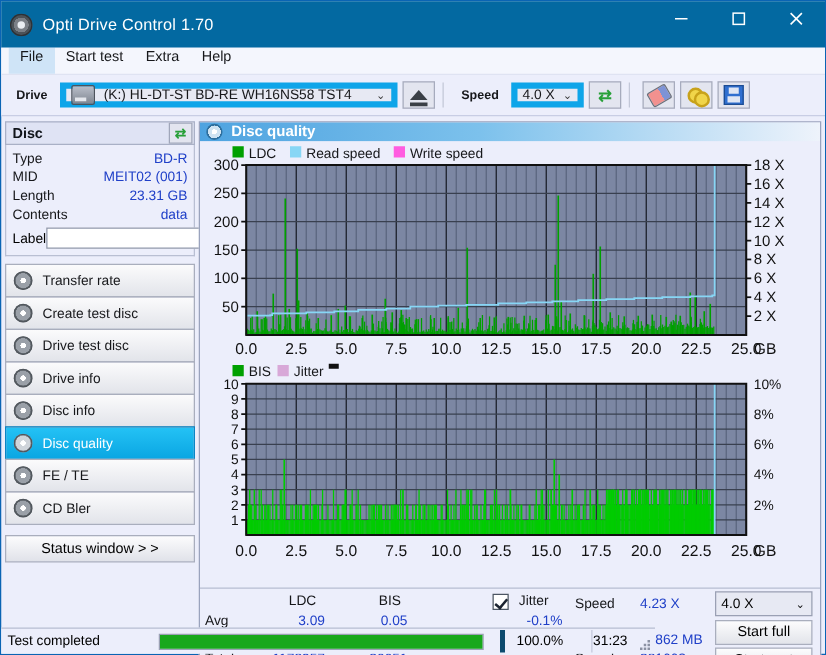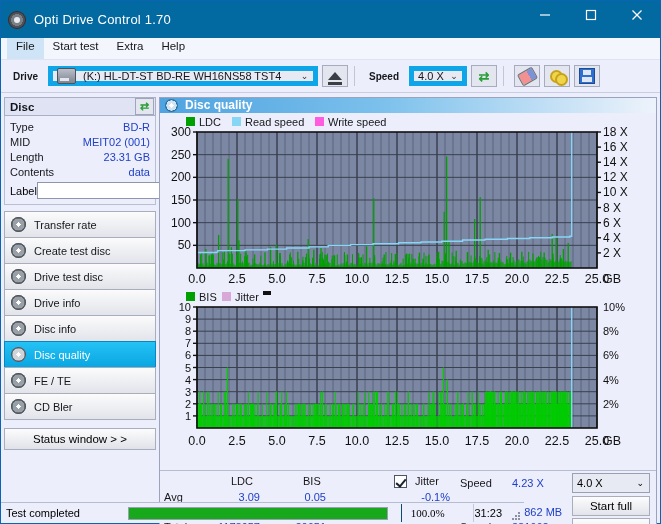--- a/index.html
+++ b/index.html
@@ -134,22 +134,22 @@
   .combo2{position:absolute;height:20px;background:#e7e9f3;border:1px solid #9aa0b4;
           display:flex;align-items:center;font-size:11px;box-sizing:border-box;}
   .combo2 .cb-arrow{margin-left:auto;margin-right:5px;font-size:9px;}
 
   
   .statusbar{position:absolute;left:0;bottom:0;width:523px;height:20px;background:#eceefb;
              border-top:1px solid #b6bdd2;display:flex;align-items:center;font-size:11px;}
   .sb-text{width:150px;padding-left:5px;box-sizing:border-box;}
   .sb-prog{width:310px;height:13px;background:#fff;border:1px solid #9aa0b4;box-sizing:border-box;}
   .sb-prog > div{height:100%;background:#18a81c;}
-  .sb-pct{width:85px;padding-left:9px;box-sizing:border-box;border-left:1px solid #0c4a6e;
-          margin-left:13px;height:18px;line-height:18px;font-family:Liberation Serif, serif;}
+  .sb-pct{width:85px;padding-left:9px;box-sizing:border-box;border-left:4px solid #0c4a6e;
+          margin-left:13px;height:18px;line-height:18px;}
   .sb-time{flex:1;text-align:right;padding-right:22px;border-left:1px solid #c3c8db;
            height:18px;line-height:18px;}
   .grip{position:absolute;right:3px;bottom:2px;width:10px;height:10px;}
   .grip i{position:absolute;width:2px;height:2px;background:#8b91a3;}
 </style>
 </head>
 <body>
 
 <div class="app">
 

